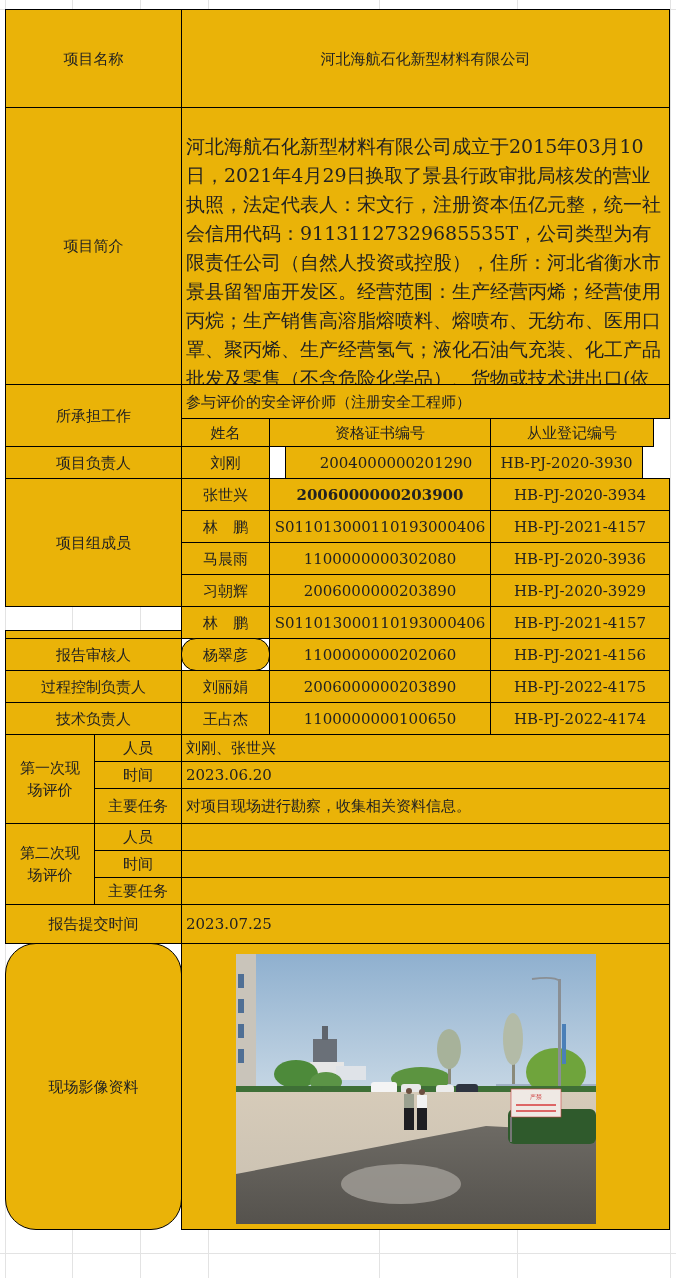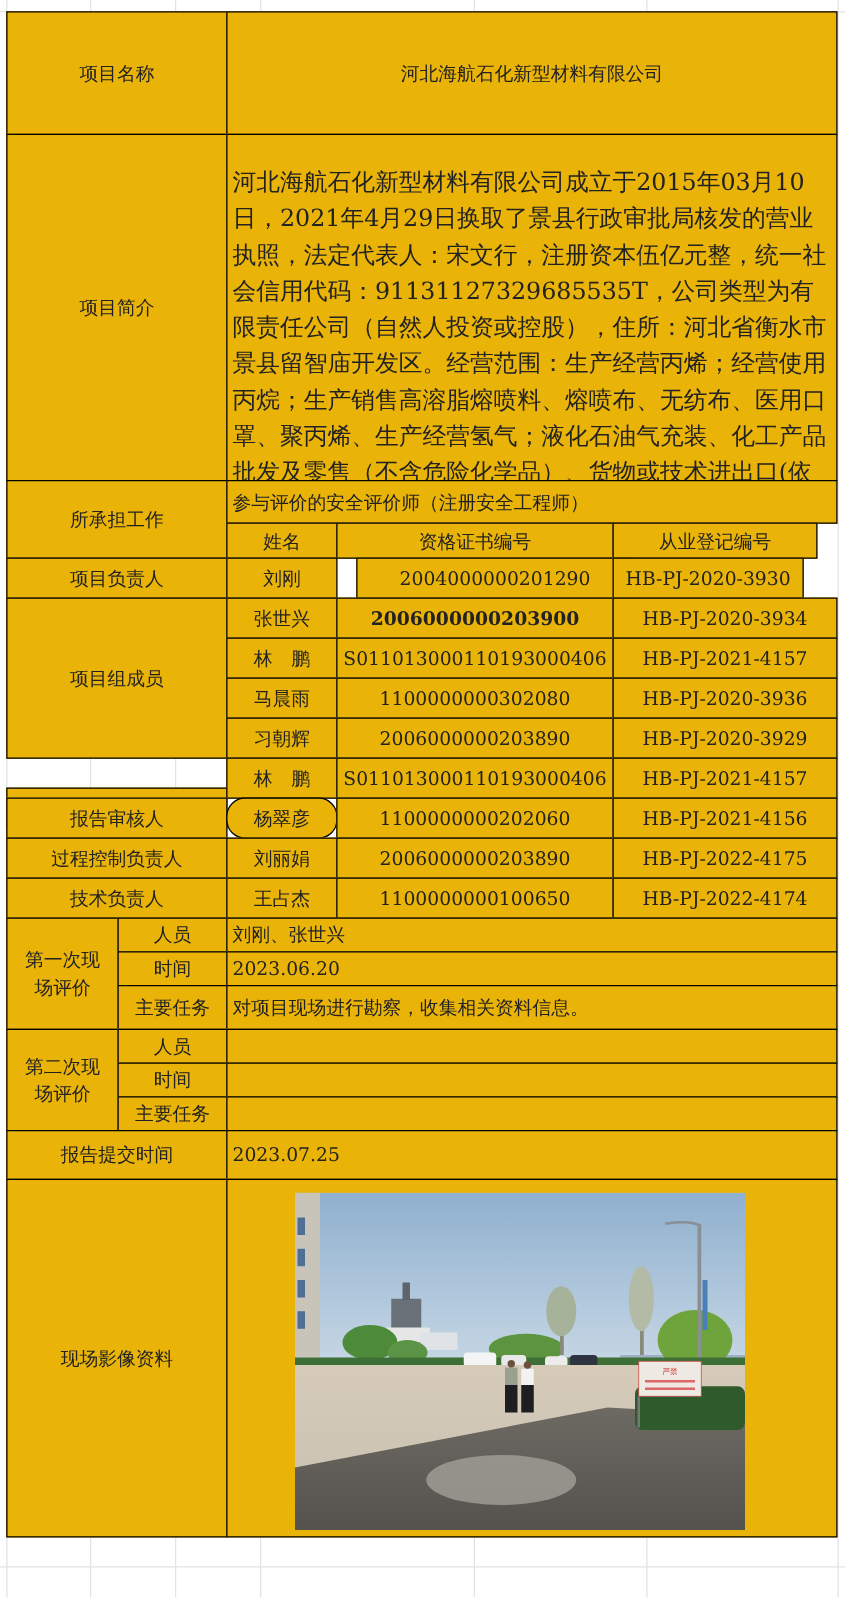--- a/index.html
+++ b/index.html
@@ -101,21 +101,21 @@
 <div class="cell" style="left:94px;top:823px;width:88px;height:28px;">人员</div>
 <div class="cell left" style="left:181px;top:823px;width:489px;height:28px;"></div>
 <div class="cell" style="left:94px;top:850px;width:88px;height:28px;">时间</div>
 <div class="cell left" style="left:181px;top:850px;width:489px;height:28px;"></div>
 <div class="cell" style="left:94px;top:877px;width:88px;height:28px;">主要任务</div>
 <div class="cell left" style="left:181px;top:877px;width:489px;height:28px;"></div>
 
 <div class="cell" style="left:5px;top:904px;width:177px;height:40px;">报告提交时间</div>
 <div class="cell left" style="left:181px;top:904px;width:489px;height:40px;">2023.07.25</div>
 
-<div class="cell" style="left:5px;top:943px;width:177px;height:287px;">现场影像资料</div>
+<div class="cell" style="left:5px;top:943px;width:177px;height:287px;border-radius:31px;">现场影像资料</div>
 <div class="cell" style="left:181px;top:943px;width:489px;height:287px;"></div>
 
 <div class="photo" style="left:236px;top:954px;width:360px;height:270px;" title="现场照片">
   <svg width="360" height="270" viewBox="0 0 360 270">
     <defs>
       <linearGradient id="sky" x1="0" y1="0" x2="0" y2="1">
         <stop offset="0" stop-color="#8fb0cf"></stop>
         <stop offset="1" stop-color="#c5d6e4"></stop>
       </linearGradient>
       <linearGradient id="ground" x1="0" y1="0" x2="0" y2="1">

